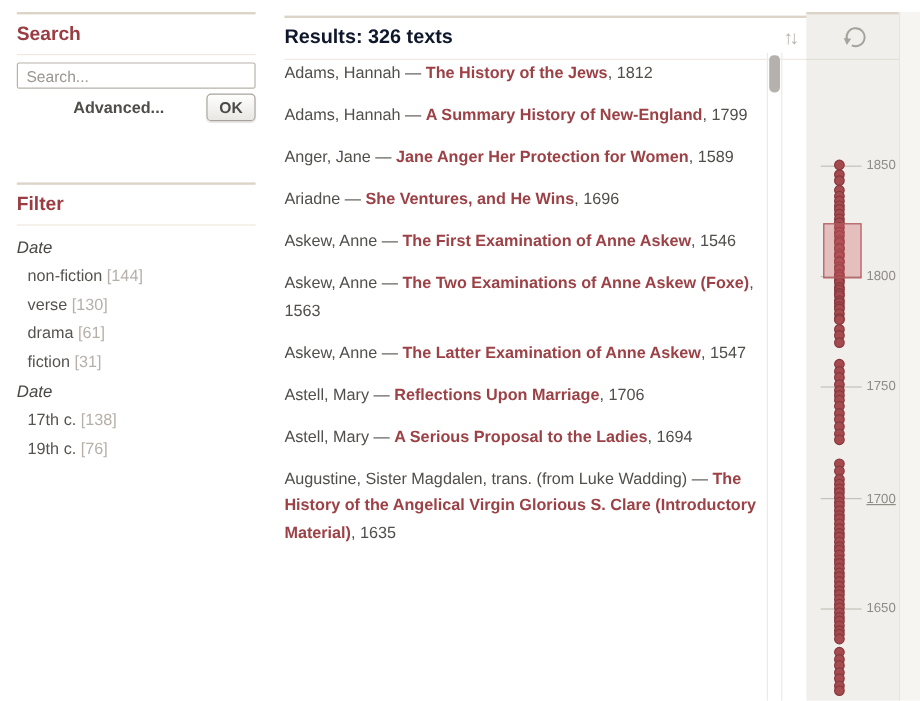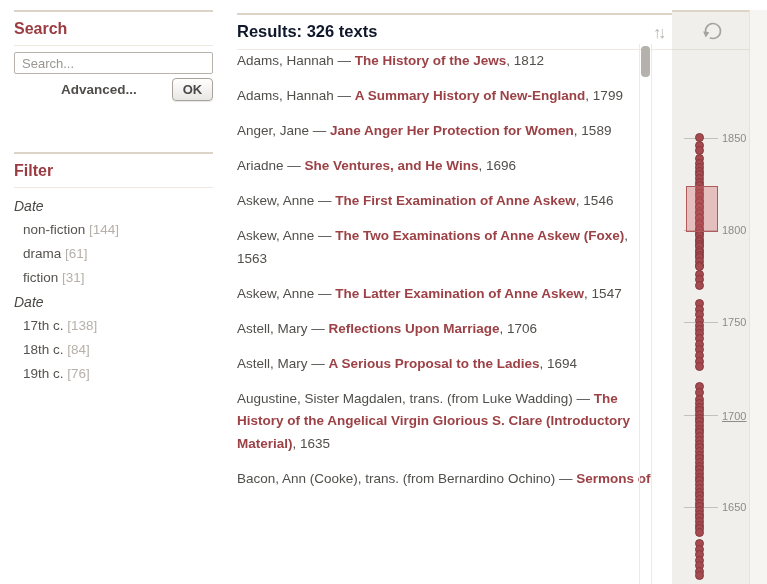--- a/index.html
+++ b/index.html
@@ -113,46 +113,45 @@
   </div>
 </div>
 
 <div class="side-section" id="filter-section">
   <div class="section-head">
     <span class="section-title">Filter</span>
   </div>
   <div class="filter-groups">
       <div class="filter-group-label">Date</div>
       <div class="filter-item"><span class="filter-item-label">non-fiction </span><span class="filter-count">[144]</span></div>
+      <div class="filter-item"><span class="filter-item-label">verse </span><span class="filter-count">[130]</span></div>
       <div class="filter-item"><span class="filter-item-label">drama </span><span class="filter-count">[61]</span></div>
       <div class="filter-item"><span class="filter-item-label">fiction </span><span class="filter-count">[31]</span></div>
       <div class="filter-group-label">Date</div>
       <div class="filter-item"><span class="filter-item-label">17th c. </span><span class="filter-count">[138]</span></div>
-      <div class="filter-item"><span class="filter-item-label">18th c. </span><span class="filter-count">[84]</span></div>
       <div class="filter-item"><span class="filter-item-label">19th c. </span><span class="filter-count">[76]</span></div>
     </div>
 </div>
 
 <div id="results-head">
   <span id="results-title">Results: 326 texts</span>
   <span id="sort-icon">↑↓</span>
 </div>
 
 <div id="results-list">
     <div class="result-item"><span class="result-author">Adams, Hannah — </span><a class="result-title">The History of the Jews</a><span class="result-year">, 1812</span></div>
     <div class="result-item"><span class="result-author">Adams, Hannah — </span><a class="result-title">A Summary History of New-England</a><span class="result-year">, 1799</span></div>
     <div class="result-item"><span class="result-author">Anger, Jane — </span><a class="result-title">Jane Anger Her Protection for Women</a><span class="result-year">, 1589</span></div>
     <div class="result-item"><span class="result-author">Ariadne — </span><a class="result-title">She Ventures, and He Wins</a><span class="result-year">, 1696</span></div>
     <div class="result-item"><span class="result-author">Askew, Anne — </span><a class="result-title">The First Examination of Anne Askew</a><span class="result-year">, 1546</span></div>
     <div class="result-item"><span class="result-author">Askew, Anne — </span><a class="result-title">The Two Examinations of Anne Askew (Foxe)</a><span class="result-year">, 1563</span></div>
     <div class="result-item"><span class="result-author">Askew, Anne — </span><a class="result-title">The Latter Examination of Anne Askew</a><span class="result-year">, 1547</span></div>
     <div class="result-item"><span class="result-author">Astell, Mary — </span><a class="result-title">Reflections Upon Marriage</a><span class="result-year">, 1706</span></div>
     <div class="result-item"><span class="result-author">Astell, Mary — </span><a class="result-title">A Serious Proposal to the Ladies</a><span class="result-year">, 1694</span></div>
     <div class="result-item"><span class="result-author">Augustine, Sister Magdalen, trans. (from Luke Wadding) — </span><a class="result-title">The History of the Angelical Virgin Glorious S. Clare (Introductory Material)</a><span class="result-year">, 1635</span></div>
-    <div class="result-item"><span class="result-author">Bacon, Ann (Cooke), trans. (from Bernardino Ochino) — </span><a class="result-title">Sermons of</a></div>
   </div>
 
 <div id="scroll-track"></div>
 <div id="scroll-thumb"></div>
 
 <div id="tl-bg"></div>
 <div id="right-strip"></div>
 <div id="tl-head">
   <svg id="reset-icon" viewBox="0 0 22 22">
     <path d="M 3.95 13.57 A 7.5 7.5 0 1 1 7.83 17.8" fill="none" stroke="#a6a29c" stroke-width="1.6"></path>

